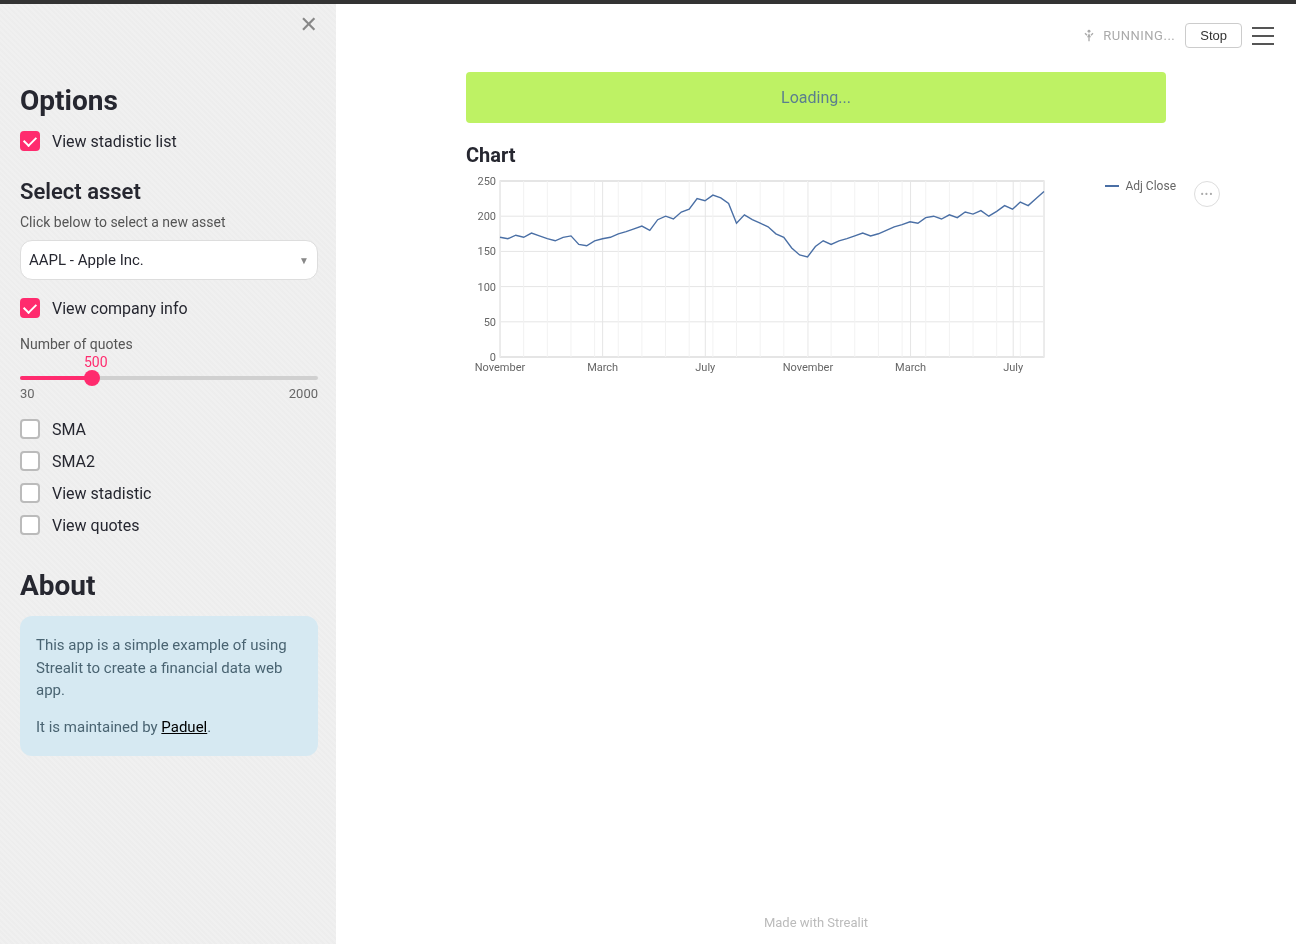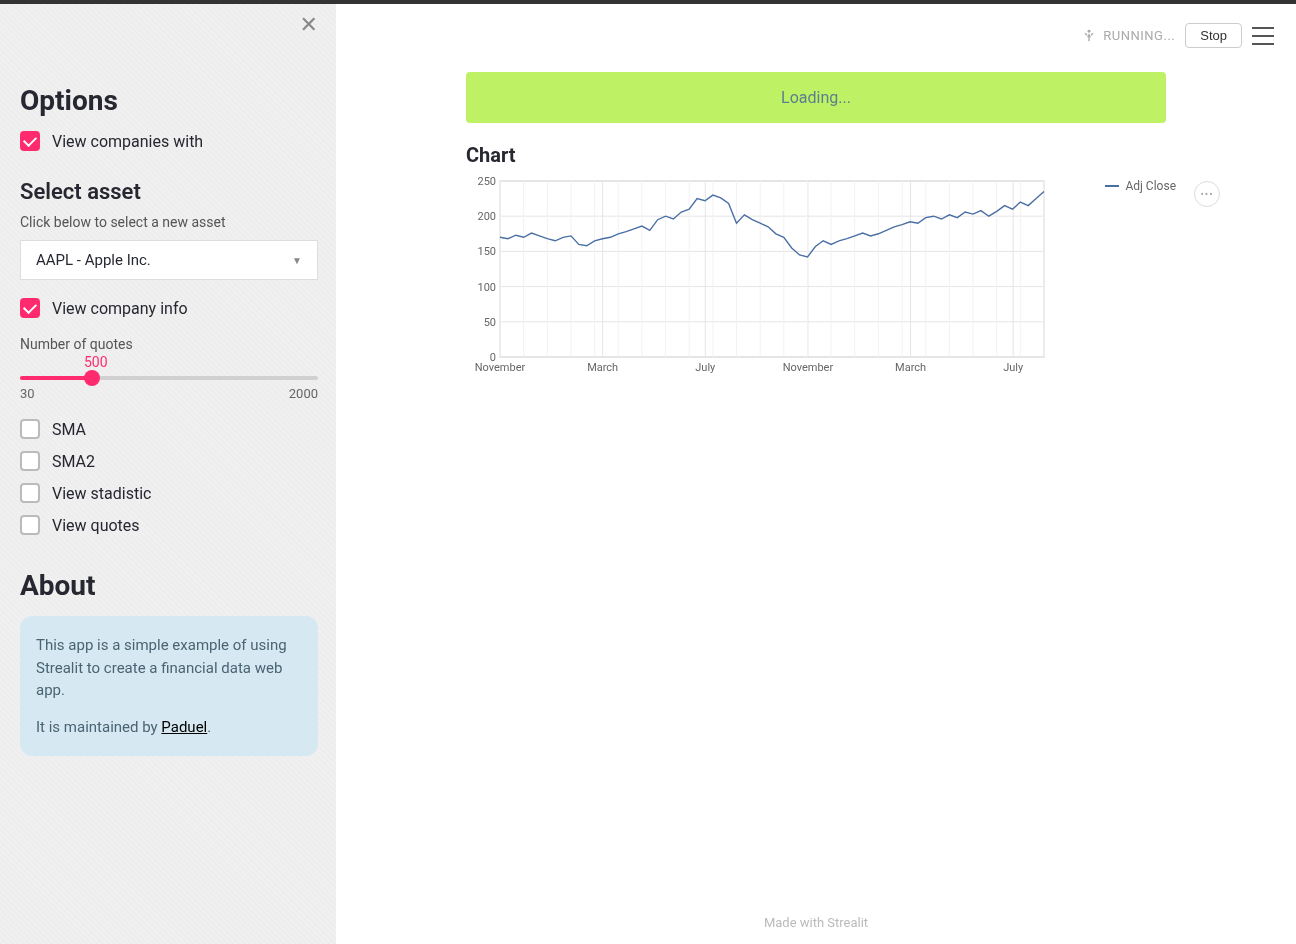--- a/index.html
+++ b/index.html
@@ -79,22 +79,22 @@
   height: 10px;
   border: solid white;
   border-width: 0 2px 2px 0;
   transform: rotate(45deg);
   margin-top: -2px;
 }
 .select-box {
   width: 100%;
   background: #fff;
   border: 1px solid #ddd;
-  border-radius: 0;
-  padding: 10px 15px;
+  border-radius: 12px;
+  padding: 10px 8px;
   font-size: 15px;
   display: flex;
   justify-content: space-between;
   align-items: center;
   margin-bottom: 18px;
   cursor: pointer;
 }
 .select-box .caret {
   color: #888;
   font-size: 10px;
@@ -278,21 +278,21 @@
 
 <div class="app">
 
   <div class="sidebar">
     <div class="close-x">✕</div>
 
     <h2>Options</h2>
 
     <div class="checkbox-row">
       <div class="checkbox checked"></div>
-      <span>View companies with</span>
+      <span>View stadistic list</span>
     </div>
 
     <h3>Select asset</h3>
     <div class="sublabel">Click below to select a new asset</div>
 
     <div class="select-box">
       <span>AAPL - Apple Inc.</span>
       <span class="caret">▼</span>
     </div>
 

